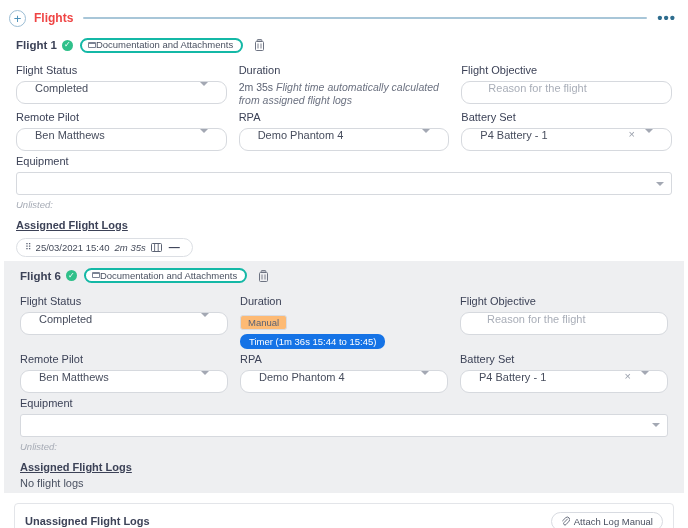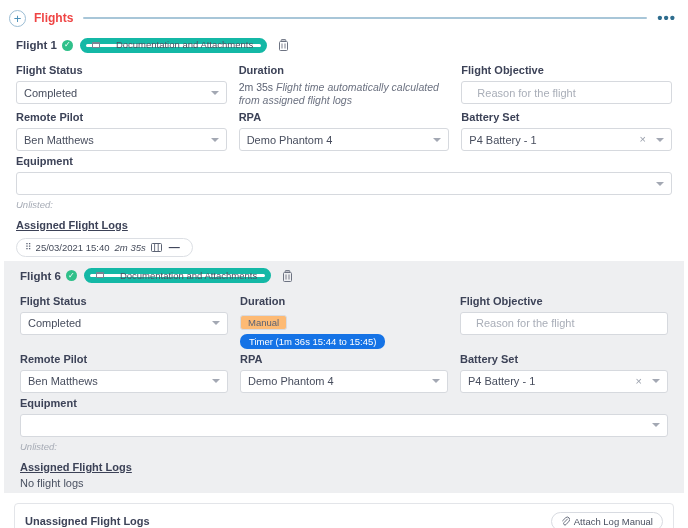--- a/index.html
+++ b/index.html
@@ -47,45 +47,45 @@
 
   .flight-head { display: flex; align-items: center; height: 18px; margin-bottom: 6px; }
   .flight-label { font-size: 11.5px; font-weight: bold; color: #3c4257; }
   .check-badge {
     width: 11px; height: 11px; border-radius: 50%;
     background: #2fc08a; color: #fff; margin-left: 5px;
     display: inline-flex; align-items: center; justify-content: center;
     font-size: 8px; line-height: 1; flex: 0 0 auto;
   }
   .doc-chip {
-    margin-left: 7px; border: 6px solid #14b8a6; border-radius: 9px;
+    margin-left: 7px; border: 2px solid #14b8a6; border-radius: 9px;
     background: #fff; padding: 1px 8px 2px 6px; font-size: 9.5px;
-    color: #4a5161; display: inline-flex; align-items: center; gap: 16px;
+    color: #4a5161; display: inline-flex; align-items: center; gap: 0;
     cursor: pointer; white-space: nowrap; height: 15px;
   }
   .folder-glyph {
     width: 8px; height: 6px; border: 1px solid #7b8394;
     border-top-width: 2px; border-radius: 1px; display: inline-block;
   }
   .trash-btn {
     margin-left: 10px; width: 12px; height: 13px; cursor: pointer;
     display: inline-flex; align-items: center; justify-content: center;
   }
 
   
   .cols { display: flex; gap: 12px; }
   .col { flex: 1 1 0; min-width: 0; }
   .field-label {
-    font-size: 11px; font-weight: bold; color: #3c4257;
+    font-size: 11px; font-weight: normal; color: #3c4257;
     margin: 4px 0 5px 0; display: block;
   }
   .select-box, .text-box {
-    height: 23px; border: 1px solid #d6d9de; border-radius: 3px;
+    height: 23px; border: 1px solid #d6d9de; border-radius: 9px;
     background: #fff; font-size: 11px; color: #474d5d;
-    display: flex; align-items: center; padding: 0 7px;
+    display: flex; align-items: flex-start; padding: 0 18px;
     position: relative; width: 100%; cursor: pointer;
   }
   .text-box { cursor: text; }
   .text-box .ph { color: #a9aeb8; margin-left: 8px; }
   .select-val { flex: 1 1 auto; overflow: hidden; white-space: nowrap; text-overflow: ellipsis; }
   .caret {
     width: 0; height: 0; border-left: 4px solid transparent;
     border-right: 4px solid transparent; border-top: 4px solid #a3a8b3;
     flex: 0 0 auto; margin-left: 4px; cursor: pointer;
   }

